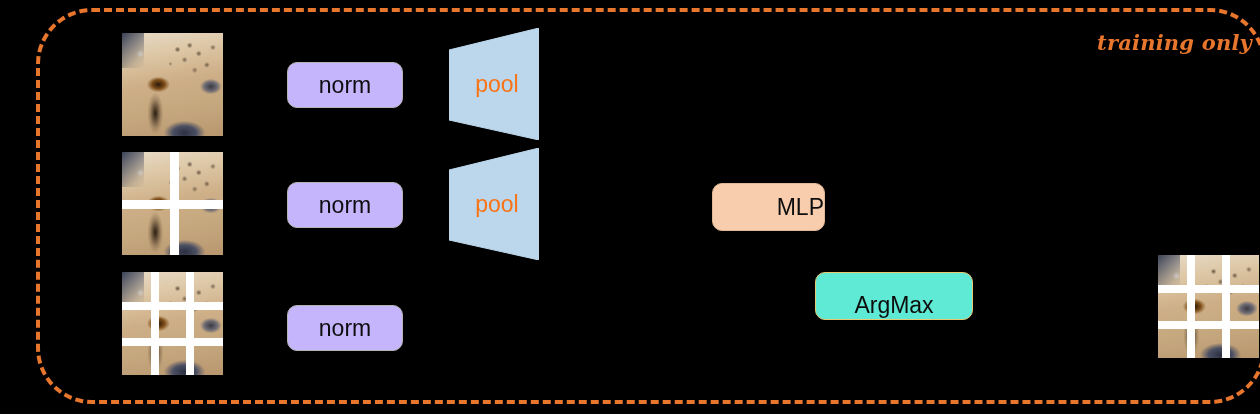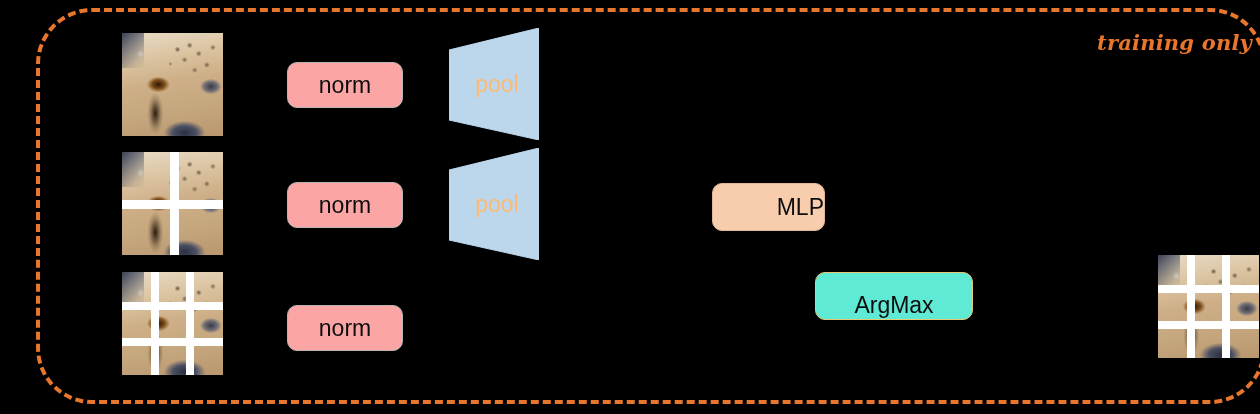--- a/index.html
+++ b/index.html
@@ -88,36 +88,36 @@
     box-sizing: border-box;
     border-radius: 10px;
     border: 1px solid rgba(0,0,0,0.35);
     display: flex;
     align-items: center;
     justify-content: center;
     color: #0d0d0d;
     font-size: 23px;
     white-space: nowrap;
   }
-  .node.gray   { background: #fca5a5; border-color: #b5b3b3; }
+  .node.gray   { background: #c4b5fd; border-color: #b5b3b3; }
   .node.peach  { background: #f7cdae; border-color: #e0b896; justify-content: flex-end; }
   .node.yellow { background: #5eead4; border-color: #e6c972; align-items: flex-end; }
 
   
   .pool {
     position: absolute;
   }
   .pool svg { display: block; }
   .pool .pool-label {
     position: absolute;
     left: 0; right: 0; top: 0; bottom: 0;
     display: flex;
     align-items: center;
     justify-content: center;
-    color: #fdba74;
+    color: #f97316;
     font-size: 23px;
     padding-left: 6px;
     box-sizing: border-box;
     pointer-events: none;
   }
 </style>
 </head>
 <body>
 
 <div id="canvas">

